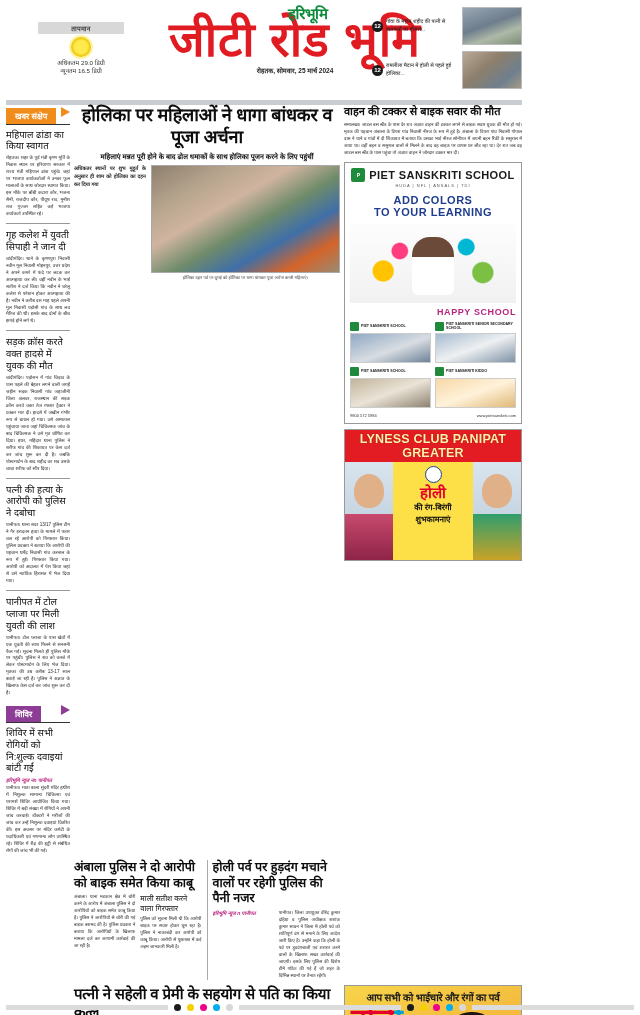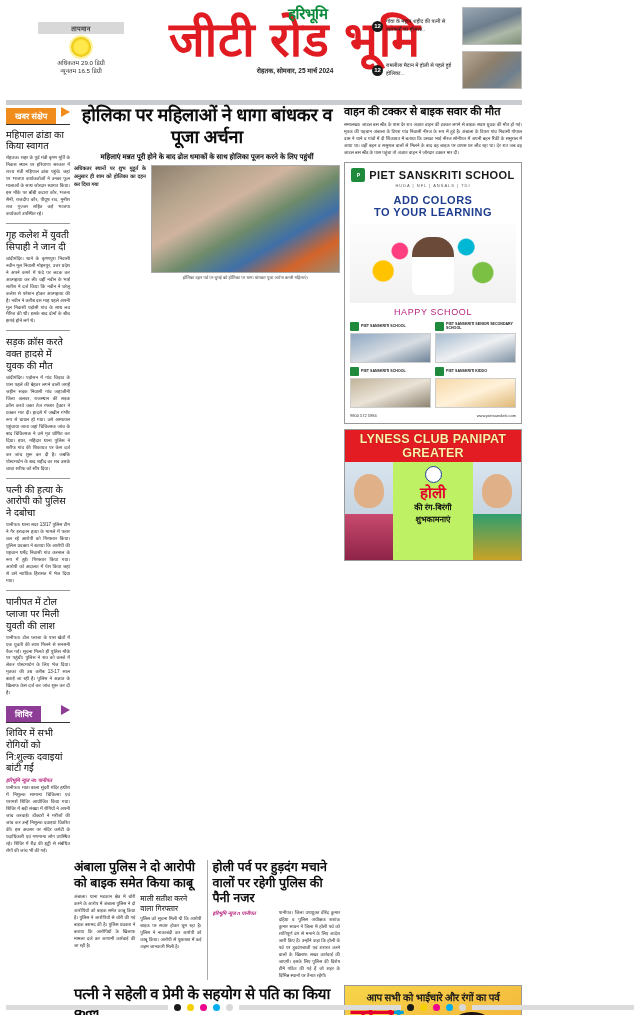--- a/index.html
+++ b/index.html
@@ -126,37 +126,37 @@
   .piet-tag { text-align:center; font-size: 11px; font-weight:bold; color:#1f3d8f; line-height:1.15; margin-top:6px; letter-spacing:.5px;}
   .piet-photo { height: 80px; margin: 4px 0;
     background: radial-gradient(circle at 30% 35%, #ff3d7f 0 6%, transparent 7%),
                 radial-gradient(circle at 70% 30%, #00b7d4 0 6%, transparent 7%),
                 radial-gradient(circle at 20% 60%, #ffc300 0 7%, transparent 8%),
                 radial-gradient(circle at 80% 62%, #7bc043 0 7%, transparent 8%),
                 linear-gradient(180deg,#fdfdfd,#f1f1f1); position:relative;}
   .piet-kid { position:absolute; left:50%; top:14px; transform:translateX(-50%);
     width:42px;height:58px;background:linear-gradient(180deg,#6b4a3a 0 34%, #ffffff 34% 100%);
     border-radius:18px 18px 6px 6px;}
-  .piet-happy { text-align:center; font-size:9px; font-weight:normal; color:#b8257f; letter-spacing:.6px;}
+  .piet-happy { text-align:right; font-size:9px; font-weight:bold; color:#b8257f; letter-spacing:.6px;}
   .piet-adm { background:#1f9d4a; color:#fff; text-align:center; font-size:10px;
     font-weight:bold; padding:2px 0; margin-top:3px; letter-spacing:.4px; position:relative;}
   .piet-adm small { font-size:3.6px; font-weight:normal; display:block; letter-spacing:0;}
   .piet-grid { display:grid; grid-template-columns:1fr 1fr; gap:4px; margin-top:5px; }
   .piet-cell-h { display:flex; align-items:center; gap:2px; }
   .piet-cell-h .lg { width:9px;height:9px;background:#1f8a3b;border-radius:1px;flex:0 0 9px;}
   .piet-cell-h .tx { font-size:3.6px; font-weight:bold; color:#222; line-height:1.2;}
   .piet-cell-img { height: 30px; margin-top:2px; border:.4px solid #ccc;}
   .pi1 { background:linear-gradient(160deg,#8fa8c4,#d8dde2 55%,#6e8399);}
   .pi2 { background:linear-gradient(160deg,#a7bcd0,#eef0f2 50%,#7f93a6);}
   .pi3 { background:linear-gradient(160deg,#c3b49b,#eae3d6 50%,#8e8371);}
   .pi4 { background:linear-gradient(160deg,#f6d8a8,#fff2da 50%,#e0b877);}
   .piet-foot { font-size:4px; color:#333; margin-top:5px; display:flex; justify-content:space-between; align-items:center;}
 
   
-  .ad-lyness { background:#bef264; }
+  .ad-lyness { background:#fde047; }
   .ly-top { background:#e31c23; color:#fff2a8; font-size:12.5px; font-weight:bold;
     text-align:center; padding:2px 0; letter-spacing:.2px;
     text-shadow: 0 0 1px #7a0005; }
   .ly-body { display:flex; align-items:stretch; height:98px; }
   .ly-person { width:48px; flex:0 0 48px; position:relative;
     background:linear-gradient(180deg,#d8e4ee,#b9c9d8);}
   .ly-face { position:absolute; left:50%; top:12px; transform:translateX(-50%);
     width:30px;height:34px;border-radius:50% 50% 45% 45%;background:#e0b189;}
   .ly-body-sh { position:absolute; bottom:0; left:0; right:0; height:46px;
     background:linear-gradient(180deg,#c84a6e,#8e2448); }

